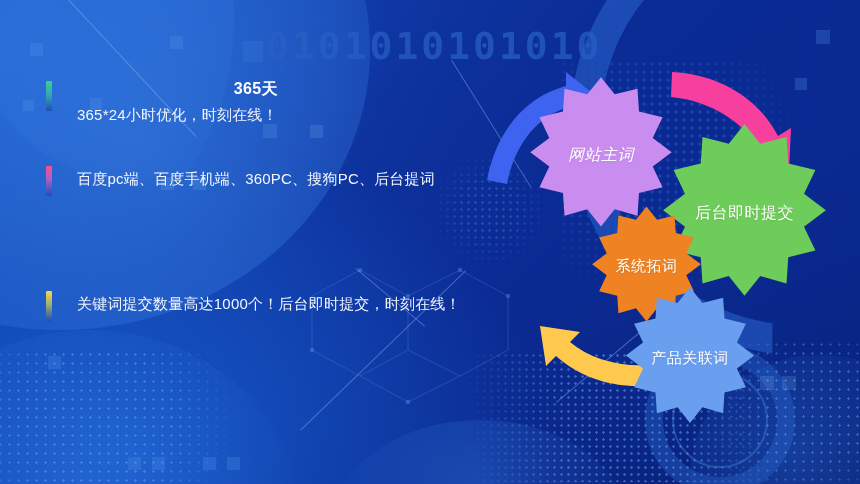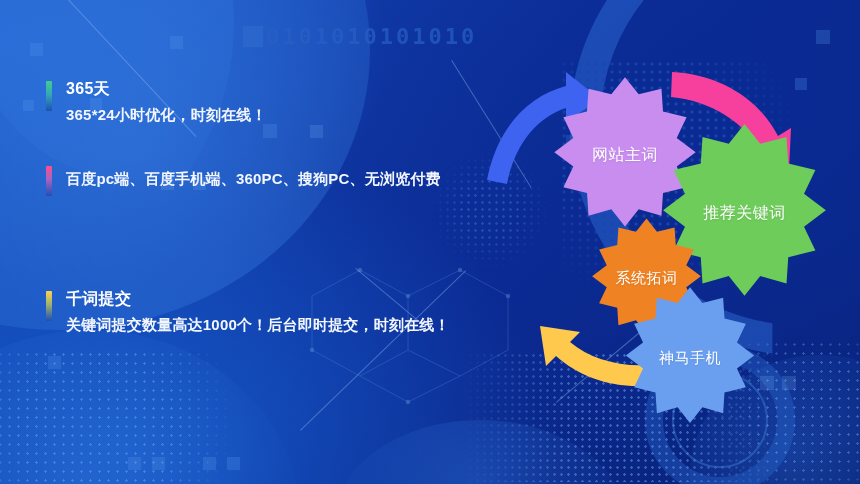--- a/index.html
+++ b/index.html
@@ -47,38 +47,38 @@
   .dotgrid.dense{background-image:radial-gradient(rgba(90,150,235,.55) 1.1px, transparent 1.5px);
      background-size:7px 7px;}
   .dotgrid.dark{background-image:radial-gradient(rgba(26,70,170,.95) 1.4px, transparent 1.8px);
      background-size:8px 8px;}
 
   .sq{position:absolute;background:rgba(86,150,235,.26);}
   .sq.lite{background:rgba(120,180,245,.20);}
 
   .binary{position:absolute;left:243px;top:24px;
           font-family:"DejaVu Sans Mono","Liberation Mono",monospace;
-          font-size:22px;font-weight:700;letter-spacing:3px;color:rgba(40,96,196,.72);
+          font-size:38px;font-weight:700;letter-spacing:3px;color:rgba(40,96,196,.72);
           -webkit-text-stroke:0;}
   .binary .blk{display:inline-block;width:20px;height:21px;background:rgba(44,104,204,.80);
                vertical-align:-3px;margin-right:3px;}
 
   .hexnet{position:absolute;left:300px;top:250px;width:260px;height:200px;opacity:.5;}
 
   
   .block{position:absolute;left:46px;color:#ffffff;}
   .accent{position:absolute;left:0;top:3px;width:6px;height:30px;border-radius:1px;}
   .a-green{background:linear-gradient(180deg,#3ed08b 0%,#35a7b6 45%,#1d4fb5 100%);}
   .a-pink {background:linear-gradient(180deg,#ff4f86 0%,#a564c5 45%,#1d4fb5 100%);}
   .a-yellow{background:linear-gradient(180deg,#ffd24d 0%,#9fb06f 45%,#1d4fb5 100%);}
 
   .btitle{margin-left:20px;font-size:16px;font-weight:bold;line-height:21px;
-          letter-spacing:.3px;color:#ffffff;}
-  .bbody{margin-left:20px;margin-top:4px;font-size:15px;line-height:23px;color:#f2f6ff;
-         font-weight:700;letter-spacing:.2px;}
+          letter-spacing:.3px;color:#ffffff;text-align:right;}
+  .bbody{margin-left:31px;margin-top:4px;font-size:15px;line-height:23px;color:#f2f6ff;
+         font-weight:400;letter-spacing:.2px;}
   .bbody div{white-space:nowrap;}
 
   #blk1{top:78px;}
   #blk2{top:163px;}
   #blk3{top:288px;}
 
   
   .gearwrap{position:absolute;}
   .gearwrap svg{display:block;overflow:visible;}
   .glabel{position:absolute;left:0;top:0;width:100%;height:100%;
@@ -167,27 +167,26 @@
     <div class="accent a-green"></div>
     <div class="btitle">365天</div>
     <div class="bbody">
       <div>365*24小时优化，时刻在线！</div>
     </div>
   </div>
 
   <div class="block" id="blk2">
     <div class="accent a-pink"></div>
     <div class="bbody">
-      <div>百度pc端、百度手机端、360PC、搜狗PC、无浏览付费</div>
+      <div>百度pc端、百度手机端、360PC、搜狗PC、后台提词</div>
     </div>
   </div>
 
   <div class="block" id="blk3">
     <div class="accent a-yellow"></div>
-    <div class="btitle">千词提交</div>
     <div class="bbody">
       <div>关键词提交数量高达1000个！后台即时提交，时刻在线！</div>
     </div>
   </div>
 
   <svg style="position:absolute;left:0;top:0;width:860px;height:484px;" viewBox="0 0 860 484">
 
     <g>
       <path d="M487 180 C 497 128, 528 96, 566 86 L 566 72 L 600 99 L 566 122 L 566 108
                C 538 117, 515 143, 507 184 Z" fill="#3e63f0"></path>
@@ -197,54 +196,54 @@
       <path d="M672 72 C 720 74, 760 100, 778 136 L 791 128 L 789 170 L 749 160 L 761 152
                C 745 123, 712 101, 671 97 Z" fill="#f73f9e"></path>
     </g>
 
     <g>
       <path d="M676 381 C 630 393, 586 383, 556 356 L 546 366 L 540 326 L 580 332 L 570 342
                C 595 363, 634 371, 675 361 Z" fill="#ffc94d"></path>
     </g>
   </svg>
 
-  <div class="gearwrap" style="left:549px;top:79px;width:152px;height:152px;">
+  <div class="gearwrap" style="left:525px;top:79px;width:152px;height:152px;font-style:italic;">
     <svg viewBox="0 0 200 200" width="152" height="152">
       <path d="M100 6 L118 30 L148 22 L150 54 L181 62 L168 91 L193 111 L168 131 L181 160
                L150 168 L148 200 L118 191 L100 215 L82 191 L52 200 L50 168 L19 160 L32 131
                L7 111 L32 91 L19 62 L50 54 L52 22 L82 30 Z" fill="#c98df0" transform="translate(0,-8) scale(1,0.94)"></path>
       <circle cx="100" cy="97" r="58" fill="#c98df0"></circle>
     </svg>
     <div class="glabel" style="font-size:16px;padding-bottom:6px;">网站主词</div>
   </div>
 
   <div class="gearwrap" style="left:657px;top:126px;width:175px;height:175px;">
     <svg viewBox="0 0 200 200" width="175" height="175">
       <path d="M100 6 L118 30 L148 22 L150 54 L181 62 L168 91 L193 111 L168 131 L181 160
                L150 168 L148 200 L118 191 L100 215 L82 191 L52 200 L50 168 L19 160 L32 131
                L7 111 L32 91 L19 62 L50 54 L52 22 L82 30 Z" fill="#6ecc5a" transform="translate(0,-8) scale(1,0.94)"></path>
       <circle cx="100" cy="97" r="60" fill="#6ecc5a"></circle>
     </svg>
-    <div class="glabel" style="font-size:16px;padding-bottom:6px;">推荐关键词</div>
-  </div>
-
-  <div class="gearwrap" style="left:588px;top:220px;width:117px;height:117px;">
+    <div class="glabel" style="font-size:16px;padding-bottom:6px;">后台即时提交</div>
+  </div>
+
+  <div class="gearwrap" style="left:588px;top:208px;width:117px;height:117px;">
     <svg viewBox="0 0 200 200" width="117" height="117">
       <path d="M100 6 L118 30 L148 22 L150 54 L181 62 L168 91 L193 111 L168 131 L181 160
                L150 168 L148 200 L118 191 L100 215 L82 191 L52 200 L50 168 L19 160 L32 131
                L7 111 L32 91 L19 62 L50 54 L52 22 L82 30 Z" fill="#ef8222" transform="translate(0,-8) scale(1,0.94)"></path>
       <circle cx="100" cy="97" r="58" fill="#ef8222"></circle>
     </svg>
     <div class="glabel" style="font-size:15px;padding-bottom:5px;">系统拓词</div>
   </div>
 
 
   <div class="gearwrap" style="left:621px;top:289px;width:138px;height:138px;">
     <svg viewBox="0 0 200 200" width="138" height="138">
       <path d="M100 6 L118 30 L148 22 L150 54 L181 62 L168 91 L193 111 L168 131 L181 160
                L150 168 L148 200 L118 191 L100 215 L82 191 L52 200 L50 168 L19 160 L32 131
                L7 111 L32 91 L19 62 L50 54 L52 22 L82 30 Z" fill="#6a9ff0" transform="translate(0,-8) scale(1,0.94)"></path>
       <circle cx="100" cy="97" r="58" fill="#6a9ff0"></circle>
     </svg>
-    <div class="glabel" style="font-size:15px;padding-bottom:24px;">神马手机</div>
+    <div class="glabel" style="font-size:15px;padding-bottom:24px;">产品关联词</div>
   </div>
 
 </div>
 
 </body></html>

